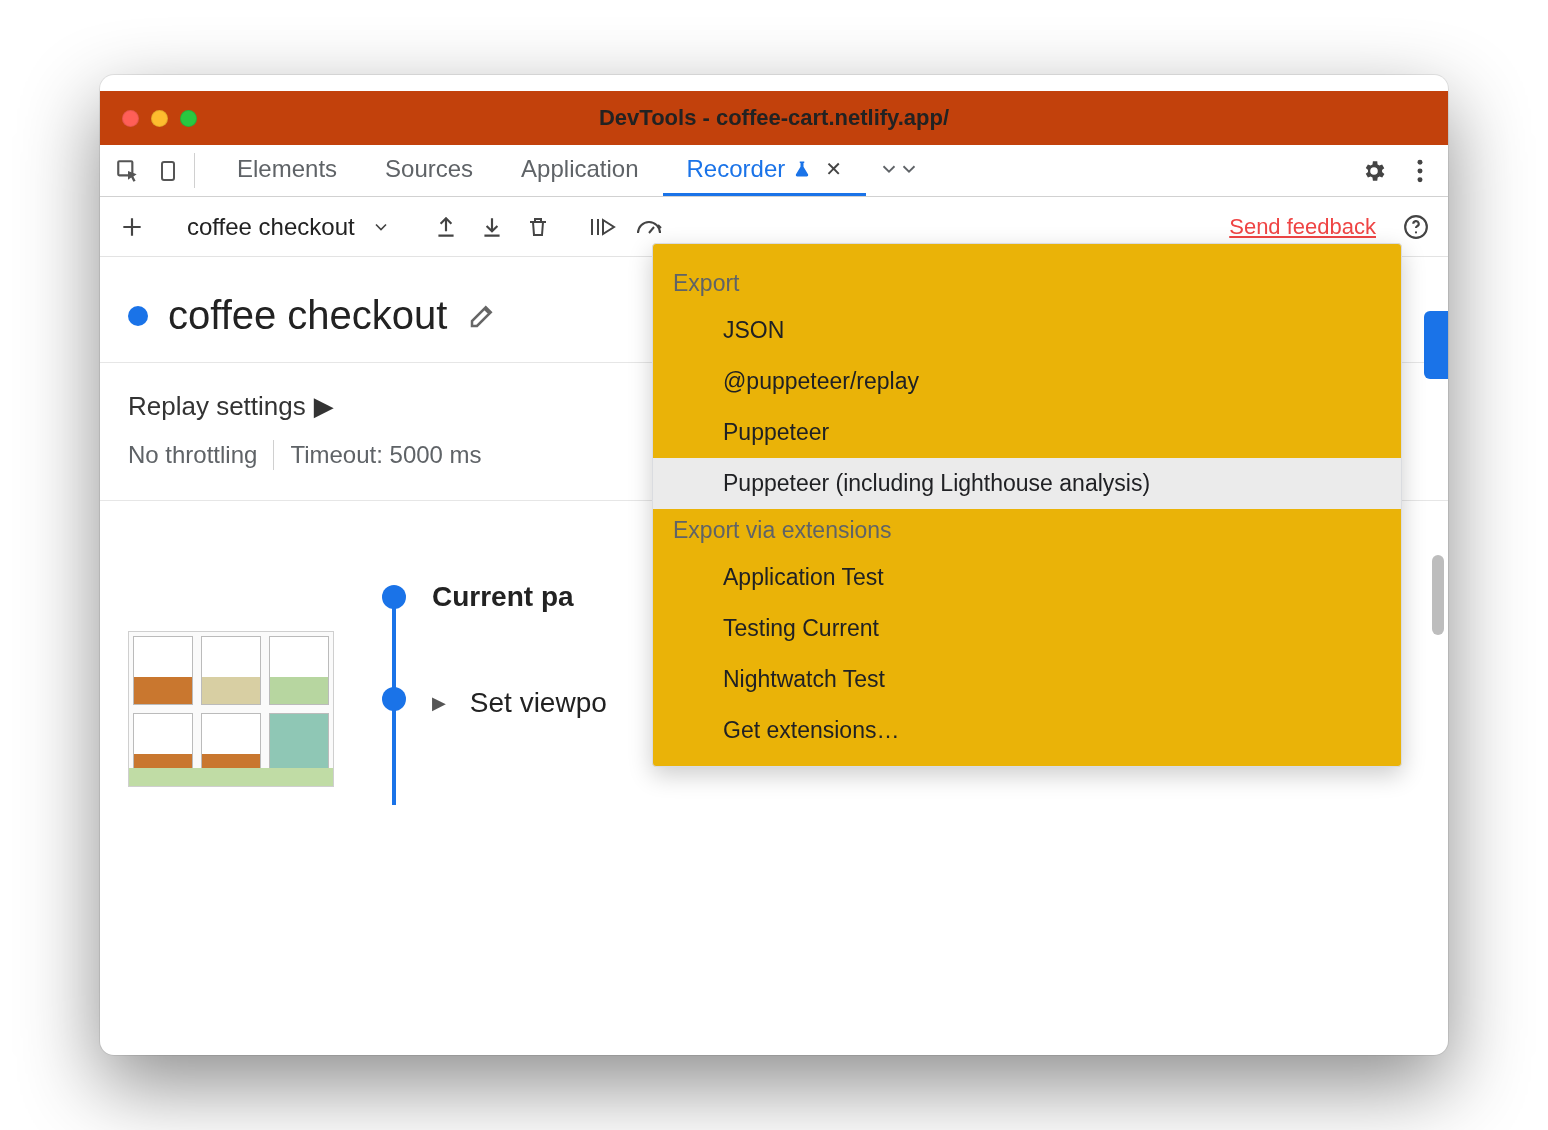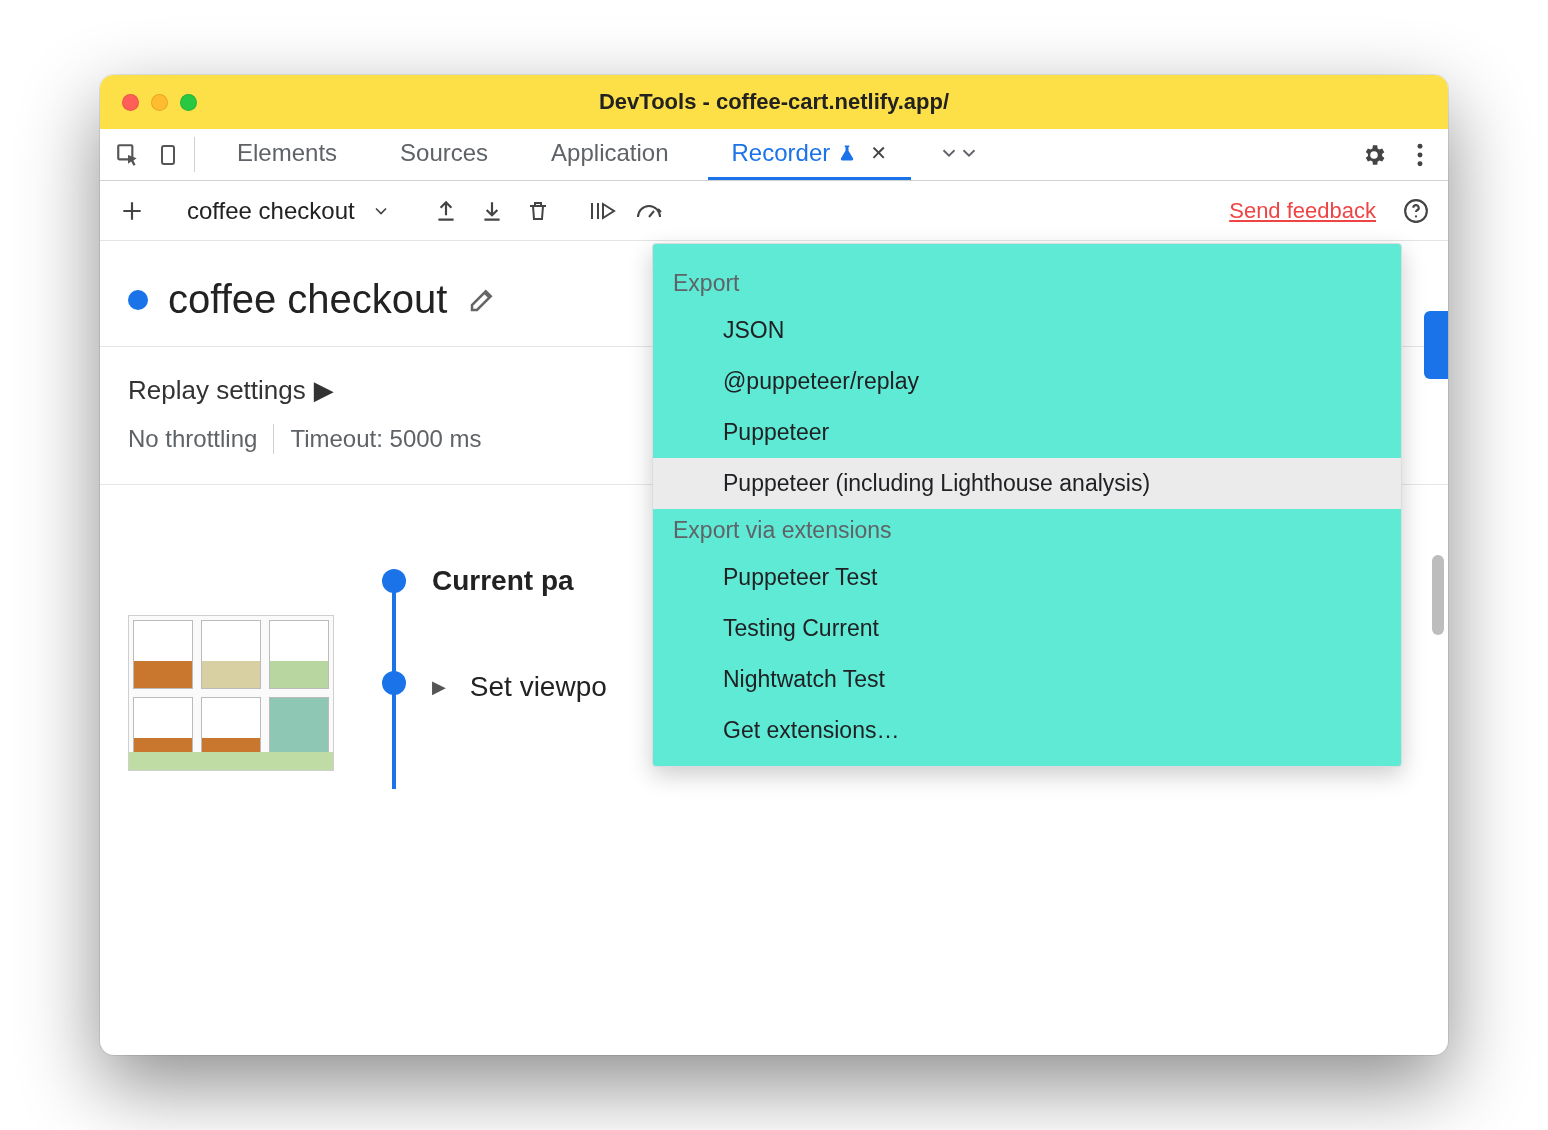--- a/index.html
+++ b/index.html
@@ -13,23 +13,24 @@
     width: 1348px; height: 980px;
     background: #fff;
     border-radius: 14px;
     box-shadow: 0 30px 80px rgba(0,0,0,0.45), 0 0 0 1px rgba(0,0,0,0.08);
     overflow: hidden;
     display: flex; flex-direction: column;
     position: relative;
   }
   
   .titlebar {
-    height: 54px; background: #fde047;
+    height: 54px; background: #c2410c;
     display: flex; align-items: center;
     position: relative;
+    margin-top: 16px;
   }
   .traffic { display: flex; gap: 12px; padding-left: 22px; }
   .traffic .dot { width: 17px; height: 17px; border-radius: 50%; }
   .dot.red { background: #ff5f57; border: 1px solid rgba(0,0,0,0.1); }
   .dot.yellow { background: #febc2e; border: 1px solid rgba(0,0,0,0.1); }
   .dot.green { background: #28c840; border: 1px solid rgba(0,0,0,0.1); }
   .titlebar .title {
     position: absolute; left: 0; right: 0;
     text-align: center; font-size: 22px; font-weight: 600; color: #222;
     pointer-events: none;
@@ -38,21 +39,21 @@
   .tabstrip {
     height: 52px; border-bottom: 1px solid #d1d1d1;
     display: flex; align-items: stretch;
     padding: 0 8px;
   }
   .tabstrip .iconbtn {
     width: 40px; display: flex; align-items: center; justify-content: center;
     color: #555;
   }
   .divider-v { width: 1px; background: #d0d0d0; margin: 8px 6px; }
-  .tabs { display: flex; align-items: stretch; flex: 1; gap: 15px; margin-left: 12px; }
+  .tabs { display: flex; align-items: stretch; flex: 1; gap: 0; margin-left: 12px; }
   .tab {
     padding: 0 24px; display: flex; align-items: center; gap: 8px;
     font-size: 24px; color: #5f6367; cursor: pointer;
     border-bottom: 3px solid transparent;
   }
   .tab.active { color: #1a73e8; border-bottom-color: #1a73e8; }
   .tab .flask { font-size: 20px; }
   .tab .x { font-size: 20px; color: #444; margin-left: 6px; }
   .tabstrip .right { display: flex; align-items: center; gap: 6px; }
   
@@ -97,21 +98,21 @@
   .timeline-line { position: absolute; left: 10px; top: 24px; width: 4px; height: 200px; background: #1a73e8; }
   .step-row { display: flex; align-items: center; gap: 24px; margin-left: 50px; font-size: 28px; color: #222; }
   .step-row.bold { font-weight: 700; }
   .step-row.second { margin-top: 74px; font-weight: 400; }
   .tri { color: #555; font-size: 18px; }
   
   .sbhint { position: absolute; right: 4px; top: 480px; width: 12px; height: 80px; background: #bdbdbd; border-radius: 6px; }
   
   .exportmenu {
     position: absolute; left: 552px; top: 168px;
-    width: 750px; background: #5eead4;
+    width: 750px; background: #eab308;
     border: 1px solid #dadce0; border-radius: 4px;
     box-shadow: 0 8px 24px rgba(0,0,0,0.2);
     padding: 18px 0 10px 0;
   }
   .exportmenu .grouplabel {
     font-size: 23px; color: #5f6367; padding: 8px 20px;
   }
   .exportmenu .item {
     font-size: 23px; color: #202124; padding: 12px 20px 12px 70px;
     cursor: pointer;
@@ -322,19 +323,19 @@
 
   <div class="sbhint"></div>
 
   <div class="exportmenu">
     <div class="grouplabel">Export</div>
     <div class="item">JSON</div>
     <div class="item">@puppeteer/replay</div>
     <div class="item">Puppeteer</div>
     <div class="item hover">Puppeteer (including Lighthouse analysis)</div>
     <div class="grouplabel">Export via extensions</div>
-    <div class="item">Puppeteer Test</div>
+    <div class="item">Application Test</div>
     <div class="item">Testing Current</div>
     <div class="item">Nightwatch Test</div>
     <div class="item">Get extensions…</div>
   </div>
 
 </div>
 
 </body></html>

